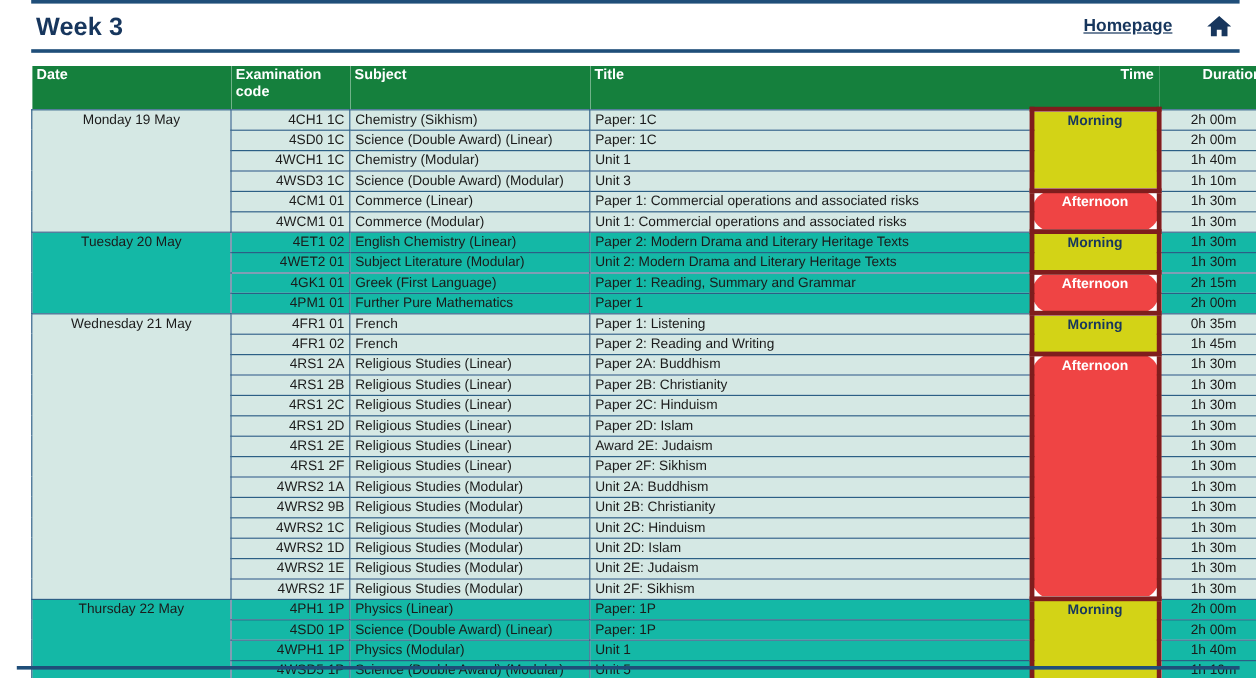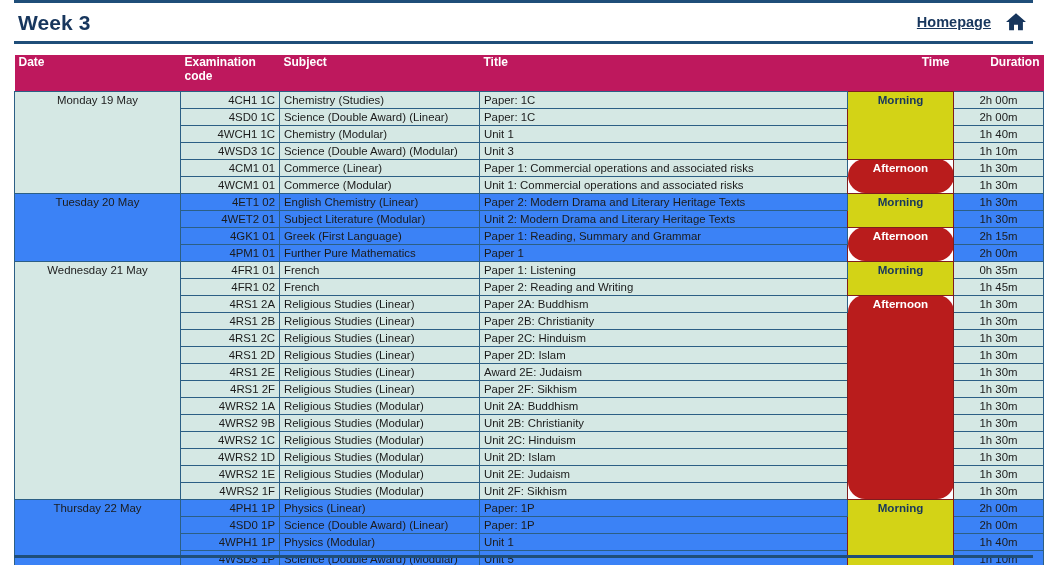--- a/index.html
+++ b/index.html
@@ -13,20 +13,21 @@
     font-family: "Liberation Sans", sans-serif;
     color: #1b1b1b;
     overflow: hidden;
   }
 
   .page {
     position: relative;
     width: 1047px;
     height: 565px;
     box-sizing: border-box;
+    padding-left: 12px;
   }
 
   
   .header-band {
     position: relative;
     height: 44px;
     margin: 0 14px;
     border-top: 3px solid #1f4e79;
     border-bottom: 3px solid #1f4e79;
     box-sizing: border-box;
@@ -38,21 +39,21 @@
     font-size: 21px;
     font-weight: bold;
     color: #17365d;
     letter-spacing: .1px;
     padding-left: 4px;
     line-height: 1;
   }
   .header-right {
     display: flex;
     align-items: center;
-    gap: 14px;
+    gap: 28px;
     padding-right: 6px;
   }
   .homepage-link {
     font-size: 14.5px;
     font-weight: bold;
     color: #17365d;
     text-decoration: underline;
     cursor: pointer;
     line-height: 1;
   }
@@ -76,21 +77,21 @@
   table.tt th, table.tt td {
     padding: 0 4px;
     vertical-align: top;
     box-sizing: border-box;
     overflow: hidden;
     white-space: nowrap;
   }
 
   
   thead th {
-    background: #be185d;
+    background: #15803d;
     color: #ffffff;
     font-weight: bold;
     font-size: 12px;
     text-align: left;
     height: 36px;
     vertical-align: top;
     padding-top: 5px;
     border: none;
   }
   thead th.center { text-align: right; }
@@ -101,37 +102,37 @@
     line-height: 16px;
     border: 1px solid #2c5f85;
     border-top-width: 1px;
   }
   td.cell-code { text-align: right; }
   td.cell-dur  { text-align: center; margin-top: 40px; }
   td.cell-date { vertical-align: top; padding-top: 1px; text-align: center; }
 
   
   tr.shade td { background: #d5e8e4; }
-  tr.plain td { background: #3b82f6; }
+  tr.plain td { background: #14b8a6; }
 
   
   td.time {
     text-align: center;
     font-weight: bold;
     font-size: 11.6px;
     vertical-align: top;
     padding-top: 1px;
-    border: 1px solid #7f1d1d;
+    border: 4px solid #7f1d1d;
   }
   td.time.morning {
     background: #d3d316;
     color: #17365d;
   }
   td.time.afternoon {
-    background: #b91c1c;
+    background: #ef4444;
     color: #ffffff;
     border-radius: 17px;
   }
 
   
   col.c-date { width: 166px; }
   col.c-code { width: 99px; }
   col.c-subj { width: 200px; }
   col.c-title{ width: 368px; }
   col.c-time { width: 106px; }
@@ -183,21 +184,21 @@
           <th>Subject</th>
           <th>Title</th>
           <th class="center">Time</th>
           <th class="center">Duration</th>
         </tr>
       </thead>
       <tbody id="tt-body">
           <tr class="shade">
             <td class="cell-date" rowspan="6">Monday 19 May</td>
             <td class="cell-code">4CH1 1C</td>
-            <td class="cell-subj">Chemistry (Studies)</td>
+            <td class="cell-subj">Chemistry (Sikhism)</td>
             <td class="cell-title">Paper: 1C</td>
             <td class="time morning" rowspan="4">Morning</td>
             <td class="cell-dur">2h 00m</td>
           </tr>
           <tr class="shade">
             <td class="cell-code">4SD0 1C</td>
             <td class="cell-subj">Science (Double Award) (Linear)</td>
             <td class="cell-title">Paper: 1C</td>
             <td class="cell-dur">2h 00m</td>
           </tr>

